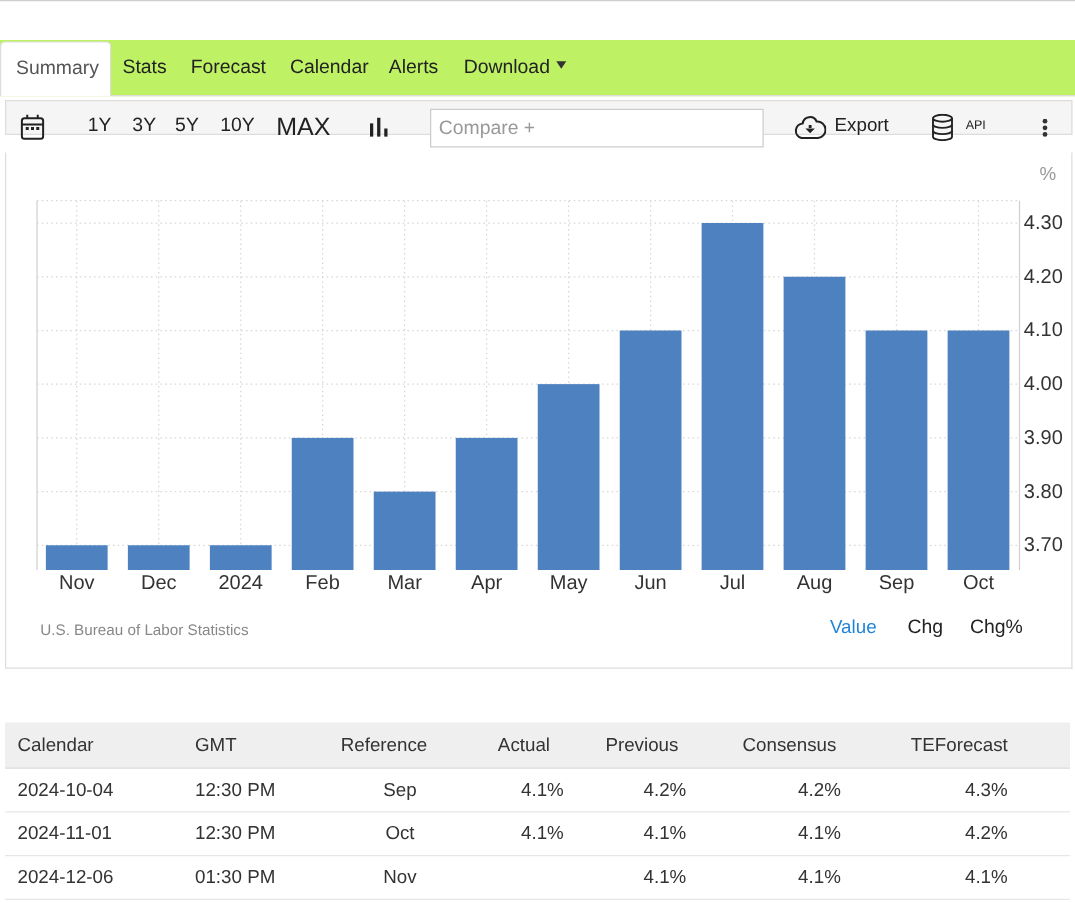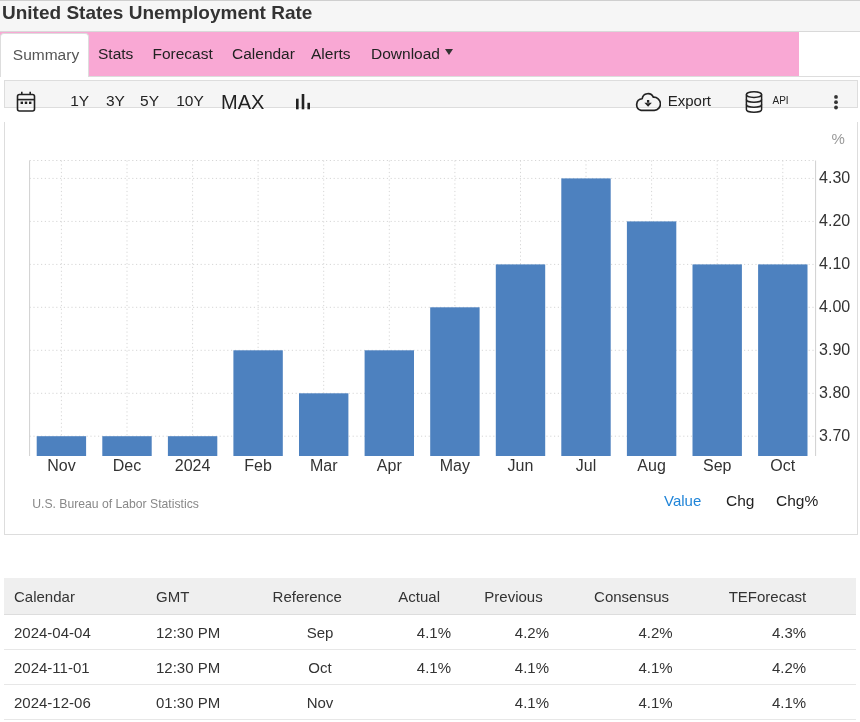--- a/index.html
+++ b/index.html
@@ -2,44 +2,41 @@
 <html><head>
 <meta charset="utf-8">
 <style>
 * { margin:0; padding:0; box-sizing:border-box; }
 html,body { width:860px; height:722px; background:#fff; font-family:"Liberation Sans", sans-serif; overflow:hidden; }
 #page { position:relative; width:860px; height:722px; border-top:1px solid #cfcfcf; }
 
 #hdr { position:absolute; left:0; top:0; width:860px; height:31px; background:#f6f6f6; border-bottom:1px solid #d9d9d9; }
 #hdr h1 { position:absolute; left:2px; top:1px; font-size:19px; font-weight:bold; color:#333; letter-spacing:0; }
 
-#tabs { position:absolute; left:0; top:31px; width:799px; height:45px; background:#f9a8d4; }
+#tabs { position:absolute; left:0; top:31px; width:860px; height:45px; background:#bef264; }
 #tabs .rule { position:absolute; left:0; bottom:0; width:860px; height:1px; background:#ddd; }
 .tab { position:absolute; top:1px; height:44px; line-height:42px; font-size:15.5px; color:#222; }
 .tab.active { left:0; width:89px; background:#fff; border:1px solid #ddd; border-bottom:none; border-radius:4px 4px 0 0; color:#555; text-align:center; padding-left:3px; z-index:2; }
 
 #toolbar { position:absolute; left:4px; top:79px; width:853.5px; height:28px; background:#f5f5f5; border:1px solid #ddd; }
 .tbtxt { position:absolute; top:0; height:40px; line-height:40px; font-size:15.5px; color:#222; }
 #cmp { position:absolute; left:339px; top:6px; width:267px; height:31px; background:#fff; border:1px solid #ccc; font-size:15.5px; color:#999; line-height:29px; padding-left:6px; }
 
 #chart { position:absolute; left:4px; top:121px; width:853.5px; height:413px; background:#fff; border-left:1px solid #ddd; border-right:1px solid #ddd; border-bottom:1px solid #ddd; }
 
 #tbl { position:absolute; left:4px; top:577px; width:852px; height:142px; font-size:15px; color:#333; }
 #tbl .hrow { position:absolute; left:0; top:0; width:852px; height:37px; background:#efefef; border-bottom:1px solid #ddd; }
 #tbl .row { position:absolute; left:0; width:852px; height:35px; border-bottom:1px solid #e7e7e7; }
 #tbl span { position:absolute; top:50%; transform:translateY(-50%); white-space:nowrap; }
 #tbl .r { transform:translate(-100%,-50%); }
 #tbl .c { transform:translate(-50%,-50%); }
 </style>
 </head>
 <body>
 <div id="page">
-  <div id="hdr">
-      <h1>United States Unemployment Rate</h1>
-    </div>
 
   <div id="tabs">
     <div class="rule"></div>
     <div class="tab active">Summary</div>
     <div class="tab" style="left:98px;">Stats</div>
     <div class="tab" style="left:152.5px;">Forecast</div>
     <div class="tab" style="left:232px;">Calendar</div>
     <div class="tab" style="left:311px;">Alerts</div>
     <div class="tab" style="left:371px;">Download<span style="position:absolute;left:74.2px;top:16px;width:0;height:0;border-left:4.5px solid transparent;border-right:4.5px solid transparent;border-top:6.5px solid #333;"></span></div>
   </div>
@@ -57,20 +54,21 @@
     <div class="tbtxt" style="left:65.2px;">1Y</div>
     <div class="tbtxt" style="left:100.9px;">3Y</div>
     <div class="tbtxt" style="left:135.1px;">5Y</div>
     <div class="tbtxt" style="left:171.2px;">10Y</div>
     <div class="tbtxt" style="left:216px;font-size:20px;top:1px;">MAX</div>
     <svg width="16" height="17" viewBox="0 0 16 17" style="position:absolute;left:290px;top:12.5px;">
       <rect x="1" y="4.7" width="2.6" height="10.6" fill="#222"></rect>
       <rect x="6.7" y="0" width="2.6" height="15.3" fill="#222"></rect>
       <rect x="12.4" y="8.8" width="2.6" height="6.5" fill="#222"></rect>
     </svg>
+    <div id="cmp">Compare +</div>
     <svg width="26" height="20.5" viewBox="0 0 25 19.5" style="position:absolute;left:629.5px;top:11px;">
       <path d="M5.9 17.6 A5.7 5.7 0 0 1 6.9 6.4 A5.6 5.6 0 0 1 17.6 4.9 A5.35 5.35 0 0 1 18.6 17.6 Z" fill="none" stroke="#222" stroke-width="1.6" stroke-linejoin="round"></path>
       <path d="M11.5 10.6 h2.2 v-3.1 h-2.2 z M9 10.3 h7.2 L12.6 14 Z" fill="#222"></path>
     </svg>
     <div class="tbtxt" style="left:662.7px;font-size:15px;top:-0.5px;">Export</div>
     <svg width="18" height="22" viewBox="0 0 18 22" style="position:absolute;left:740px;top:10px;">
       <ellipse cx="9" cy="3.6" rx="7.6" ry="2.8" fill="none" stroke="#222" stroke-width="1.5"></ellipse>
       <path d="M1.4 3.6 v14.8 a7.6 2.8 0 0 0 15.2 0 V3.6" fill="none" stroke="#222" stroke-width="1.5"></path>
       <path d="M1.4 8.5 a7.6 2.8 0 0 0 15.2 0" fill="none" stroke="#222" stroke-width="1.5"></path>
       <path d="M1.4 13.5 a7.6 2.8 0 0 0 15.2 0" fill="none" stroke="#222" stroke-width="1.5"></path>
@@ -158,21 +156,21 @@
     <div class="hrow">
       <span style="left:10px;">Calendar</span>
       <span style="left:152px;">GMT</span>
       <span style="left:268.6px;">Reference</span>
       <span class="r" style="left:436px;">Actual</span>
       <span class="r" style="left:538.7px;">Previous</span>
       <span class="r" style="left:665.1px;">Consensus</span>
       <span class="r" style="left:802.2px;">TEForecast</span>
     </div>
     <div class="row" style="top:37px;">
-      <span style="left:10px;">2024-04-04</span>
+      <span style="left:10px;">2024-10-04</span>
       <span style="left:152px;">12:30 PM</span>
       <span class="c" style="left:316px;">Sep</span>
       <span class="r" style="left:447px;">4.1%</span>
       <span class="r" style="left:545px;">4.2%</span>
       <span class="r" style="left:668.7px;">4.2%</span>
       <span class="r" style="left:802.2px;">4.3%</span>
     </div>
     <div class="row" style="top:72px;">
       <span style="left:10px;">2024-11-01</span>
       <span style="left:152px;">12:30 PM</span>

